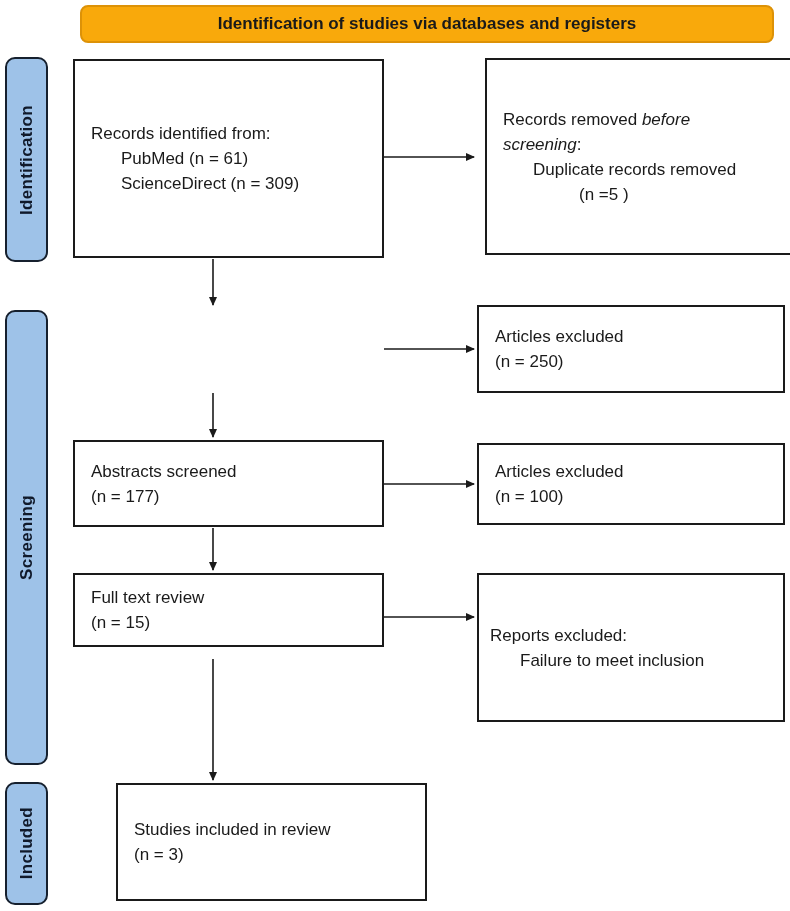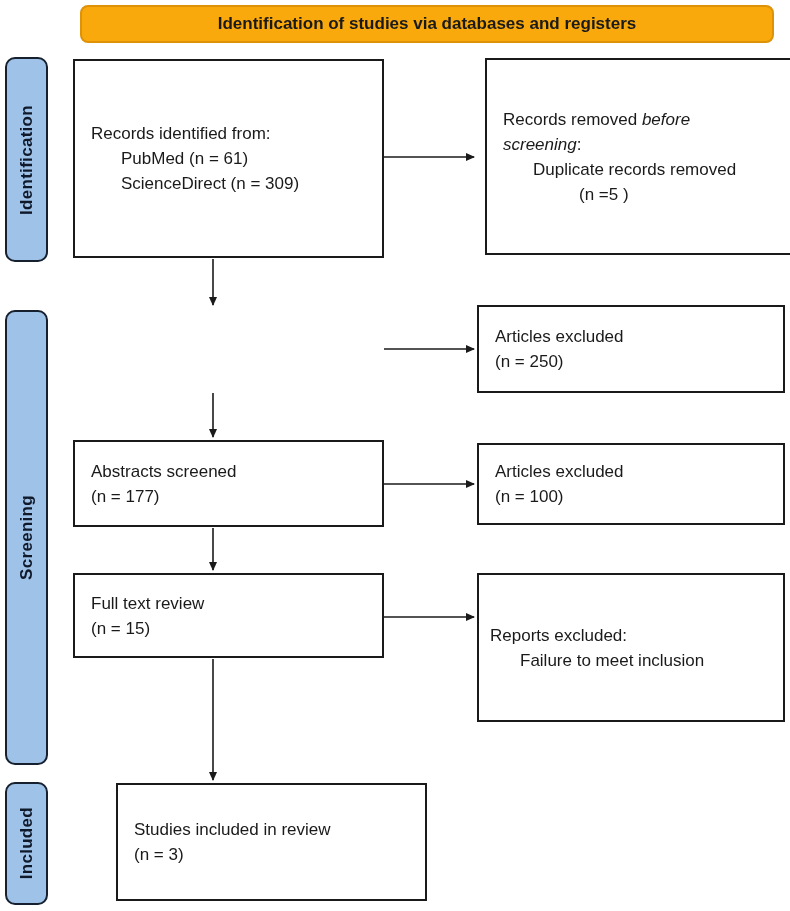--- a/index.html
+++ b/index.html
@@ -69,21 +69,21 @@
   }
   .fbox .indent  { padding-left: 30px; }
   .fbox .indent2 { padding-left: 76px; }
 
   .box-records-identified  { left: 73px;  top: 59px;  width: 311px; height: 199px; }
   .box-records-removed     { left: 485px; top: 58px;  width: 308px; height: 197px; }
   .box-titles-screened     { left: 73px;  top: 308px; width: 311px; height: 84px;  }
   .box-articles-excluded-1 { left: 477px; top: 305px; width: 308px; height: 88px;  }
   .box-abstracts-screened  { left: 73px;  top: 440px; width: 311px; height: 87px;  }
   .box-articles-excluded-2 { left: 477px; top: 443px; width: 308px; height: 82px;  }
-  .box-full-text-review    { left: 73px;  top: 573px; width: 311px; height: 85px;  }
+  .box-full-text-review    { left: 73px;  top: 573px; width: 311px; height: 74px;  }
   .box-reports-excluded    { left: 477px; top: 573px; width: 308px; height: 149px; padding-left: 11px; }
   .box-studies-included    { left: 73px;  top: 783px; width: 311px; height: 118px; margin-left: 43px; }
 
   .arrows {
     position: absolute; left: 0; top: 0;
     width: 790px; height: 911px;
     pointer-events: none;
   }
   .arrows line { stroke: var(--arrow); stroke-width: 1.6; }
 </style>

